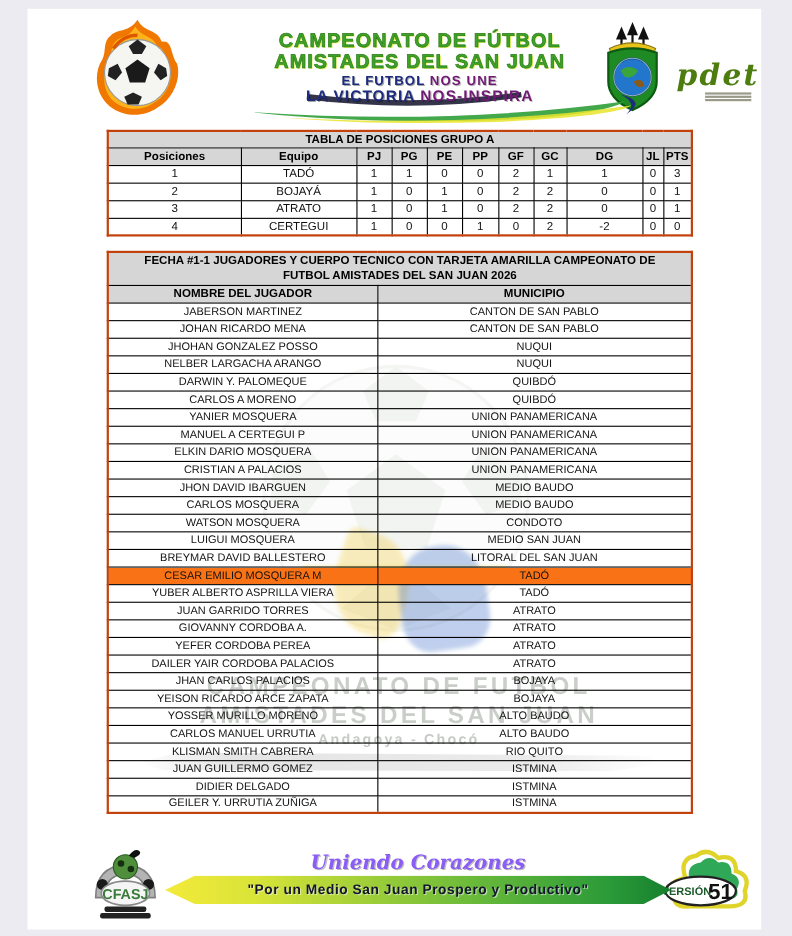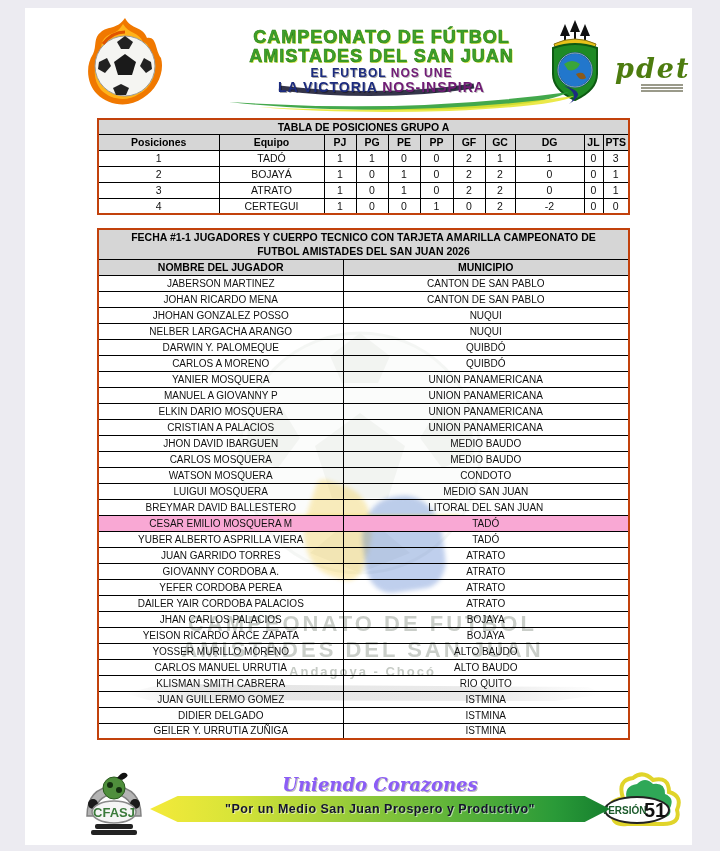--- a/index.html
+++ b/index.html
@@ -50,21 +50,21 @@
   }
   .doc-table { border:2px solid #c2410c; }
   .doc-table thead th { background:#d6d6d6; font-weight:bold; }
   .doc-table .title-row th { font-size:10.5px; height:15px; }
   .doc-table .head-row th { height:16px; font-size:10.5px; }
   .doc-table tbody td { height:16px; background:transparent; font-weight:normal; color:#111; }
   #standings { top:110px; }
   #standings tbody td { font-size:10.5px; }
   #players { top:220px; }
   #players .title-row th { height:30px; white-space:normal; line-height:14px; padding:0 30px; }
-  #players tbody tr.shaded td { background:#f9a8d4; }
+  #players tbody tr.shaded td { background:#f97316; }
 
   
   .wm { position:absolute; z-index:1; pointer-events:none; }
   .wm-ball { left:165px; top:320px; width:340px; height:250px; opacity:0.14; }
   .wm-yellow { left:278px; top:478px; width:70px; height:90px; background:#f2c21a; opacity:0.28; filter:blur(2px); transform:rotate(18deg); border-radius:10% 60% 20% 60%; }
   .wm-blue { left:338px; top:488px; width:80px; height:95px; background:#2f62c4; opacity:0.30; filter:blur(2px); border-radius:45% 45% 30% 30%; transform:rotate(-8deg); }
   .wm-yellowband { left:250px; top:506px; width:185px; height:13px; background:#f4d32a; opacity:0.25; filter:blur(1px); }
   .wm-text { left:72px; top:603px; width:531px; text-align:center; color:rgba(150,158,148,0.50); font-weight:bold; }
   .wm-text .w1 { font-size:22px; letter-spacing:3px; line-height:26px; }
   .wm-text .w2 { font-size:22px; letter-spacing:3px; line-height:26px; }
@@ -304,21 +304,21 @@
         </tr>
         <tr>
           <td>CARLOS A MORENO</td>
           <td>QUIBDÓ</td>
         </tr>
         <tr>
           <td>YANIER MOSQUERA</td>
           <td>UNION PANAMERICANA</td>
         </tr>
         <tr>
-          <td>MANUEL A GIOVANNY P</td>
+          <td>MANUEL A CERTEGUI P</td>
           <td>UNION PANAMERICANA</td>
         </tr>
         <tr>
           <td>ELKIN DARIO MOSQUERA</td>
           <td>UNION PANAMERICANA</td>
         </tr>
         <tr>
           <td>CRISTIAN A PALACIOS</td>
           <td>UNION PANAMERICANA</td>
         </tr>

